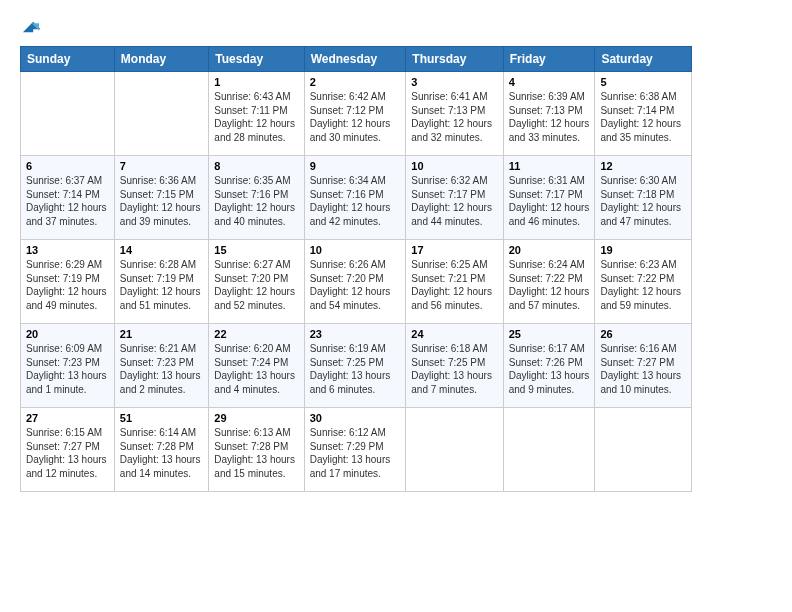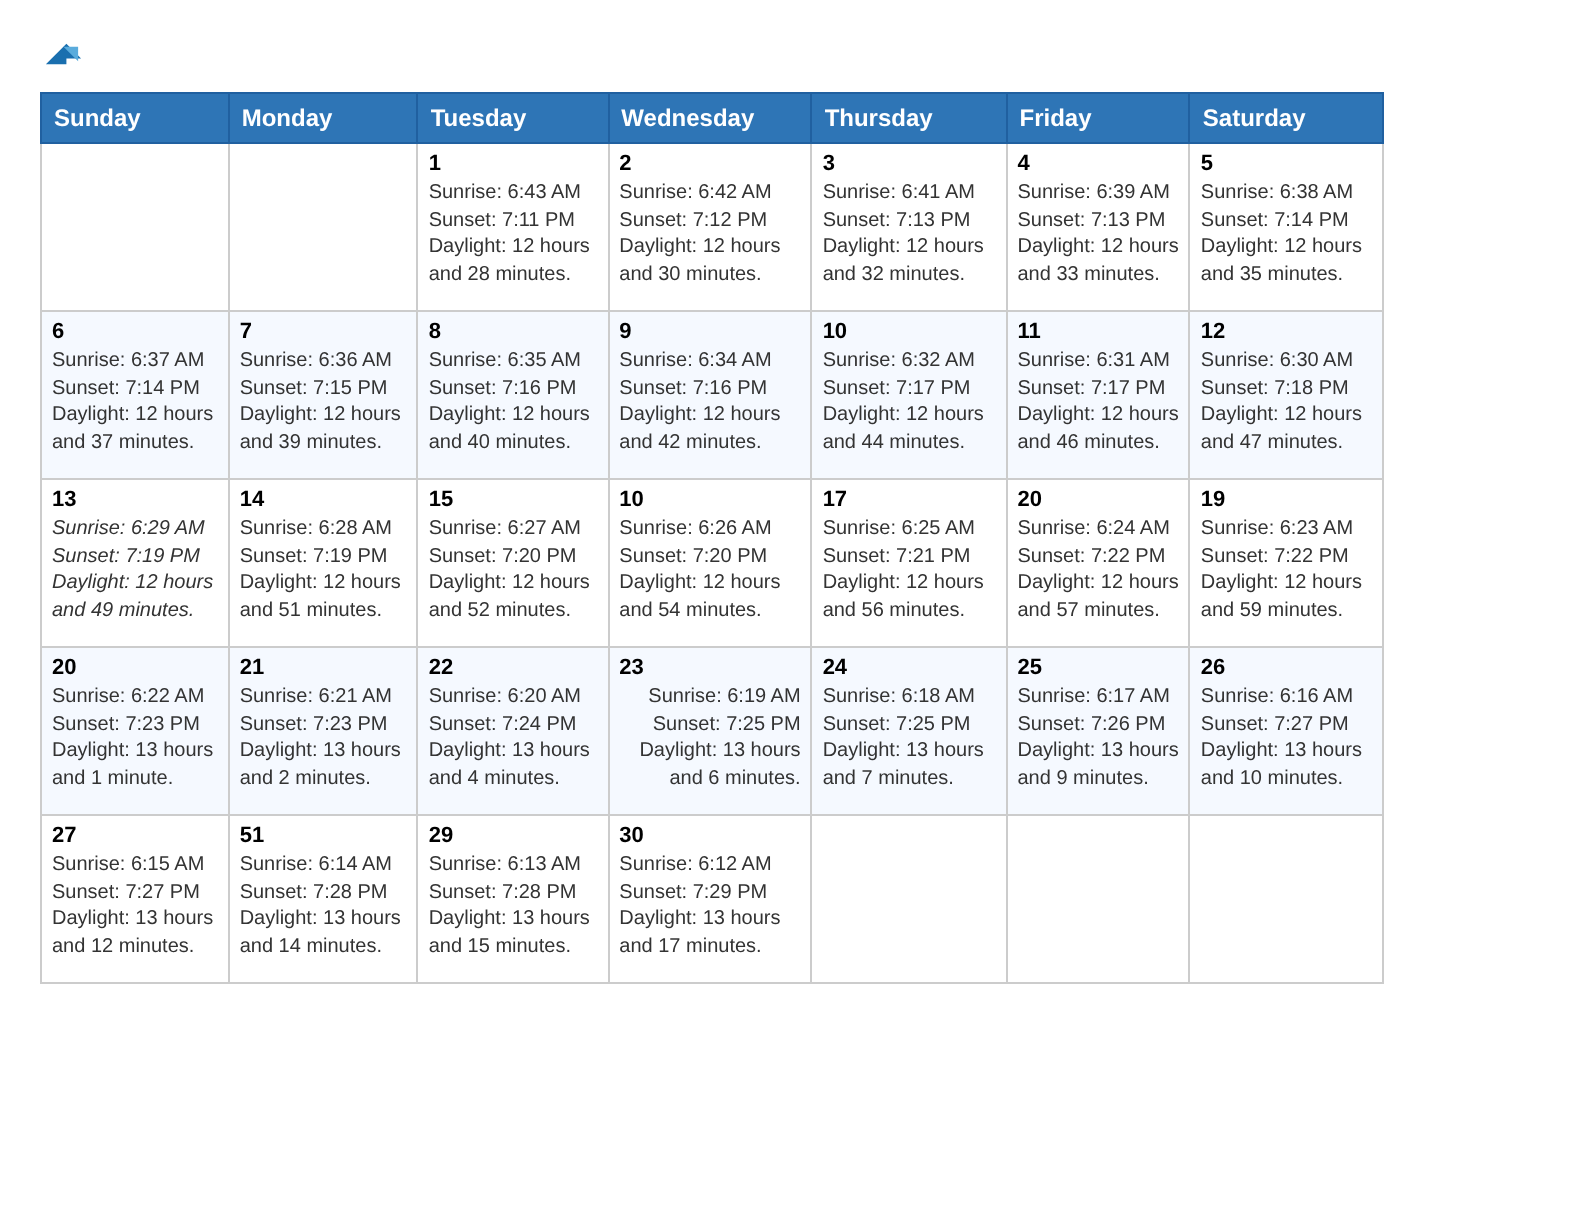--- a/index.html
+++ b/index.html
@@ -199,21 +199,21 @@
           <td>
             <span class="day-number">12</span>
             <div class="day-info" style="white-space: pre-line;">Sunrise: 6:30 AM
 Sunset: 7:18 PM
 Daylight: 12 hours and 47 minutes.</div>
           </td>
         </tr>
         <tr>
           <td>
             <span class="day-number">13</span>
-            <div class="day-info" style="white-space: pre-line; font-style: italic;">Sunrise: 6:29 AM
+            <div class="day-info" style="white-space: pre-line;">Sunrise: 6:29 AM
 Sunset: 7:19 PM
 Daylight: 12 hours and 49 minutes.</div>
           </td>
           <td>
             <span class="day-number">14</span>
             <div class="day-info" style="white-space: pre-line;">Sunrise: 6:28 AM
 Sunset: 7:19 PM
 Daylight: 12 hours and 51 minutes.</div>
           </td>
           <td>
@@ -243,39 +243,39 @@
           <td>
             <span class="day-number">19</span>
             <div class="day-info" style="white-space: pre-line;">Sunrise: 6:23 AM
 Sunset: 7:22 PM
 Daylight: 12 hours and 59 minutes.</div>
           </td>
         </tr>
         <tr>
           <td>
             <span class="day-number">20</span>
-            <div class="day-info" style="white-space: pre-line;">Sunrise: 6:22 AM
+            <div class="day-info" style="white-space: pre-line;">Sunrise: 6:09 AM
 Sunset: 7:23 PM
 Daylight: 13 hours and 1 minute.</div>
           </td>
           <td>
             <span class="day-number">21</span>
             <div class="day-info" style="white-space: pre-line;">Sunrise: 6:21 AM
 Sunset: 7:23 PM
 Daylight: 13 hours and 2 minutes.</div>
           </td>
           <td>
             <span class="day-number">22</span>
             <div class="day-info" style="white-space: pre-line;">Sunrise: 6:20 AM
 Sunset: 7:24 PM
 Daylight: 13 hours and 4 minutes.</div>
           </td>
           <td>
             <span class="day-number">23</span>
-            <div class="day-info" style="white-space: pre-line; text-align: right;">Sunrise: 6:19 AM
+            <div class="day-info" style="white-space: pre-line;">Sunrise: 6:19 AM
 Sunset: 7:25 PM
 Daylight: 13 hours and 6 minutes.</div>
           </td>
           <td>
             <span class="day-number">24</span>
             <div class="day-info" style="white-space: pre-line;">Sunrise: 6:18 AM
 Sunset: 7:25 PM
 Daylight: 13 hours and 7 minutes.</div>
           </td>
           <td>

